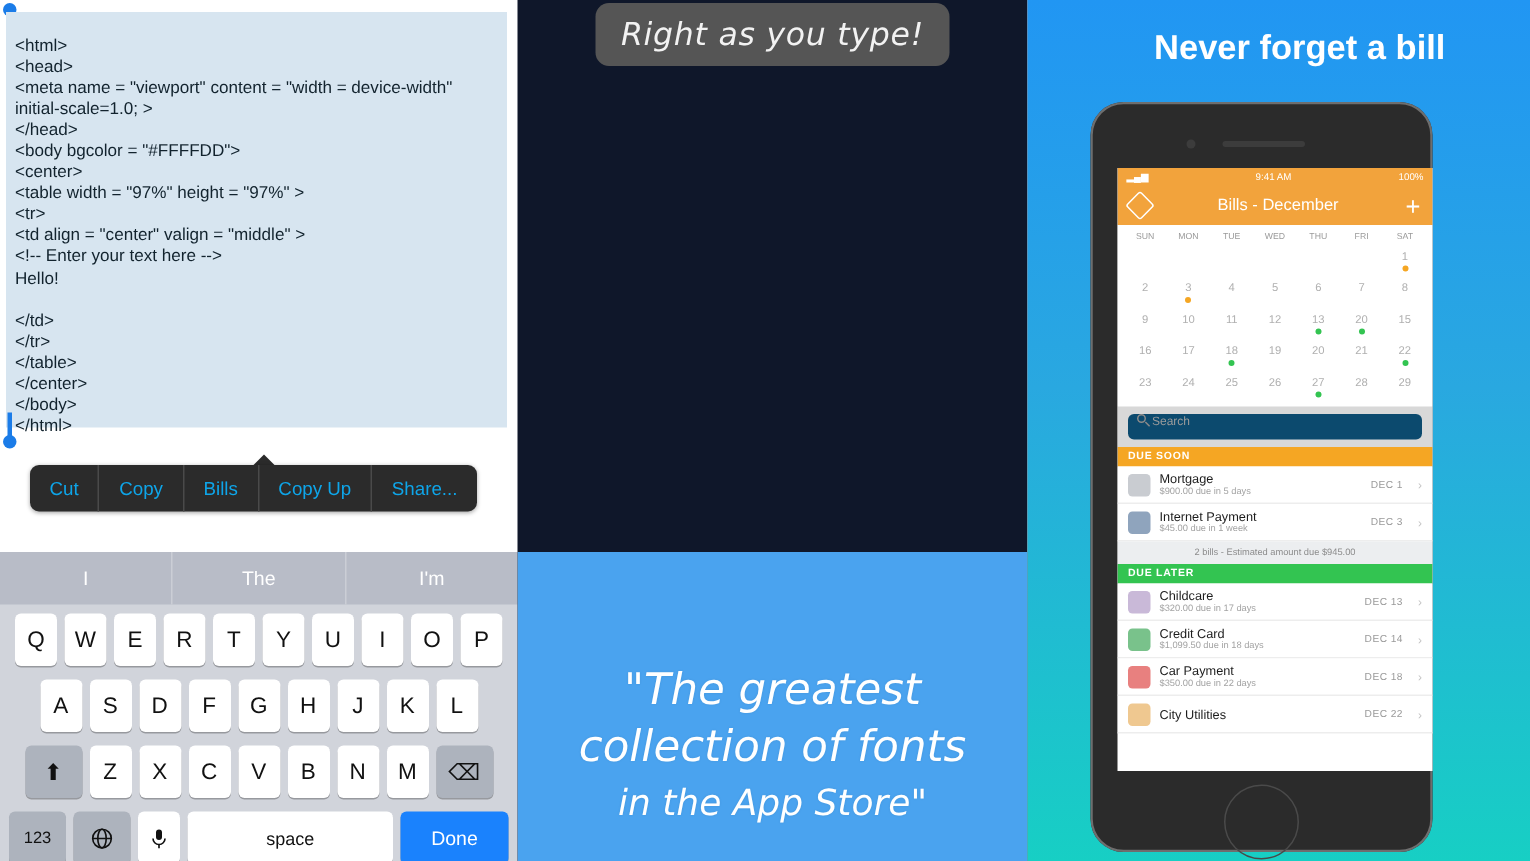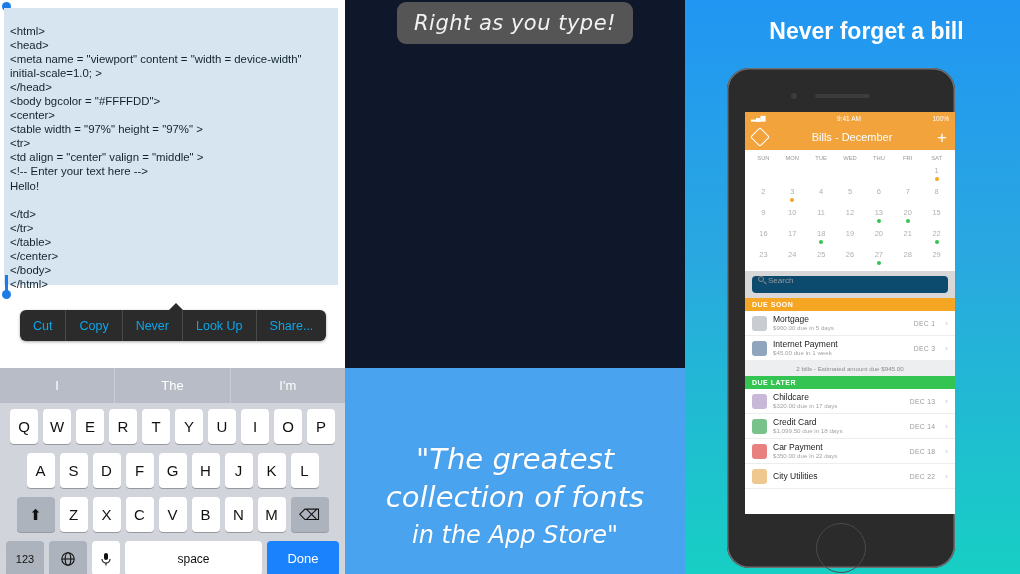--- a/index.html
+++ b/index.html
@@ -130,22 +130,22 @@
 &lt;/body&gt;
 &lt;/html&gt;</div>
     <div class="sel-handle bottom" style="left:2px;top:290px;">
         <div class="stem"></div>
       </div>
 
     <div class="ctx-arrow"></div>
     <div class="ctx-menu">
       <div class="item">Cut</div>
       <div class="item">Copy</div>
-      <div class="item">Never</div>
-      <div class="item">Look Up</div>
+      <div class="item">Bills</div>
+      <div class="item">Copy Up</div>
       <div class="item">Share...</div>
     </div>
 
     <div class="kb">
       <div class="kb-suggest">
         <div class="s">I</div>
         <div class="s">The</div>
         <div class="s">I'm</div>
       </div>
       <div class="kb-rows">

